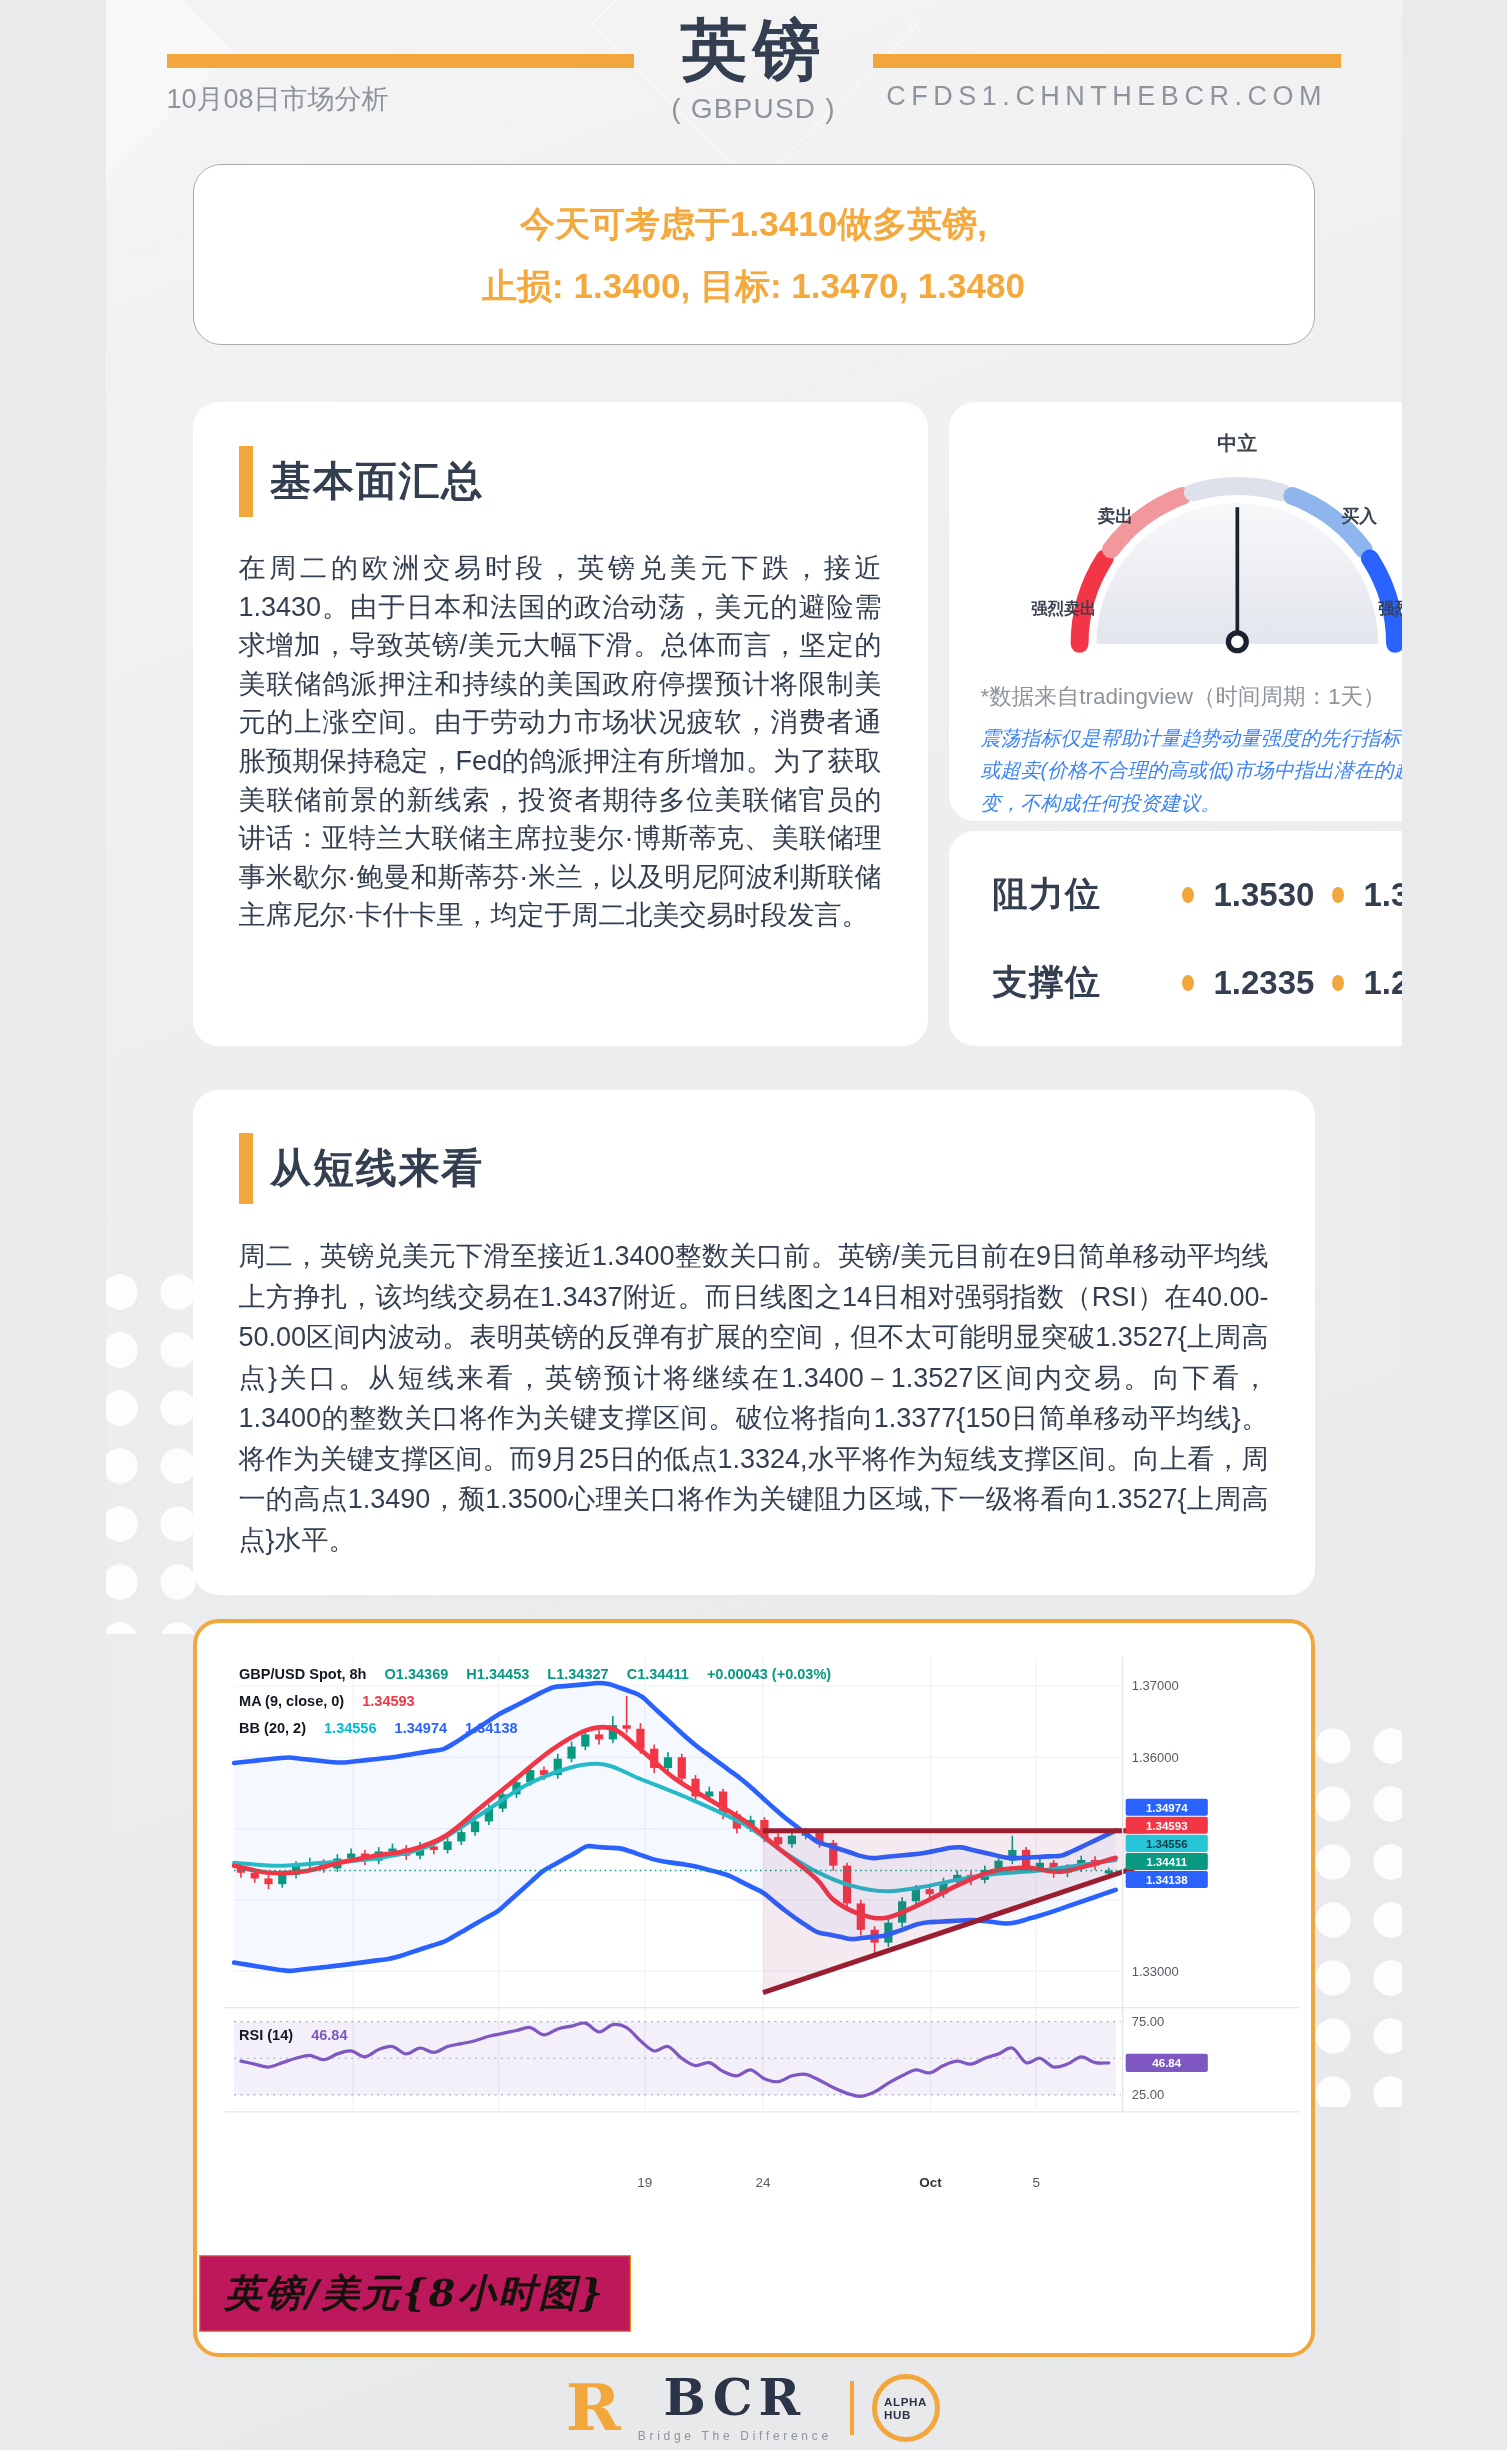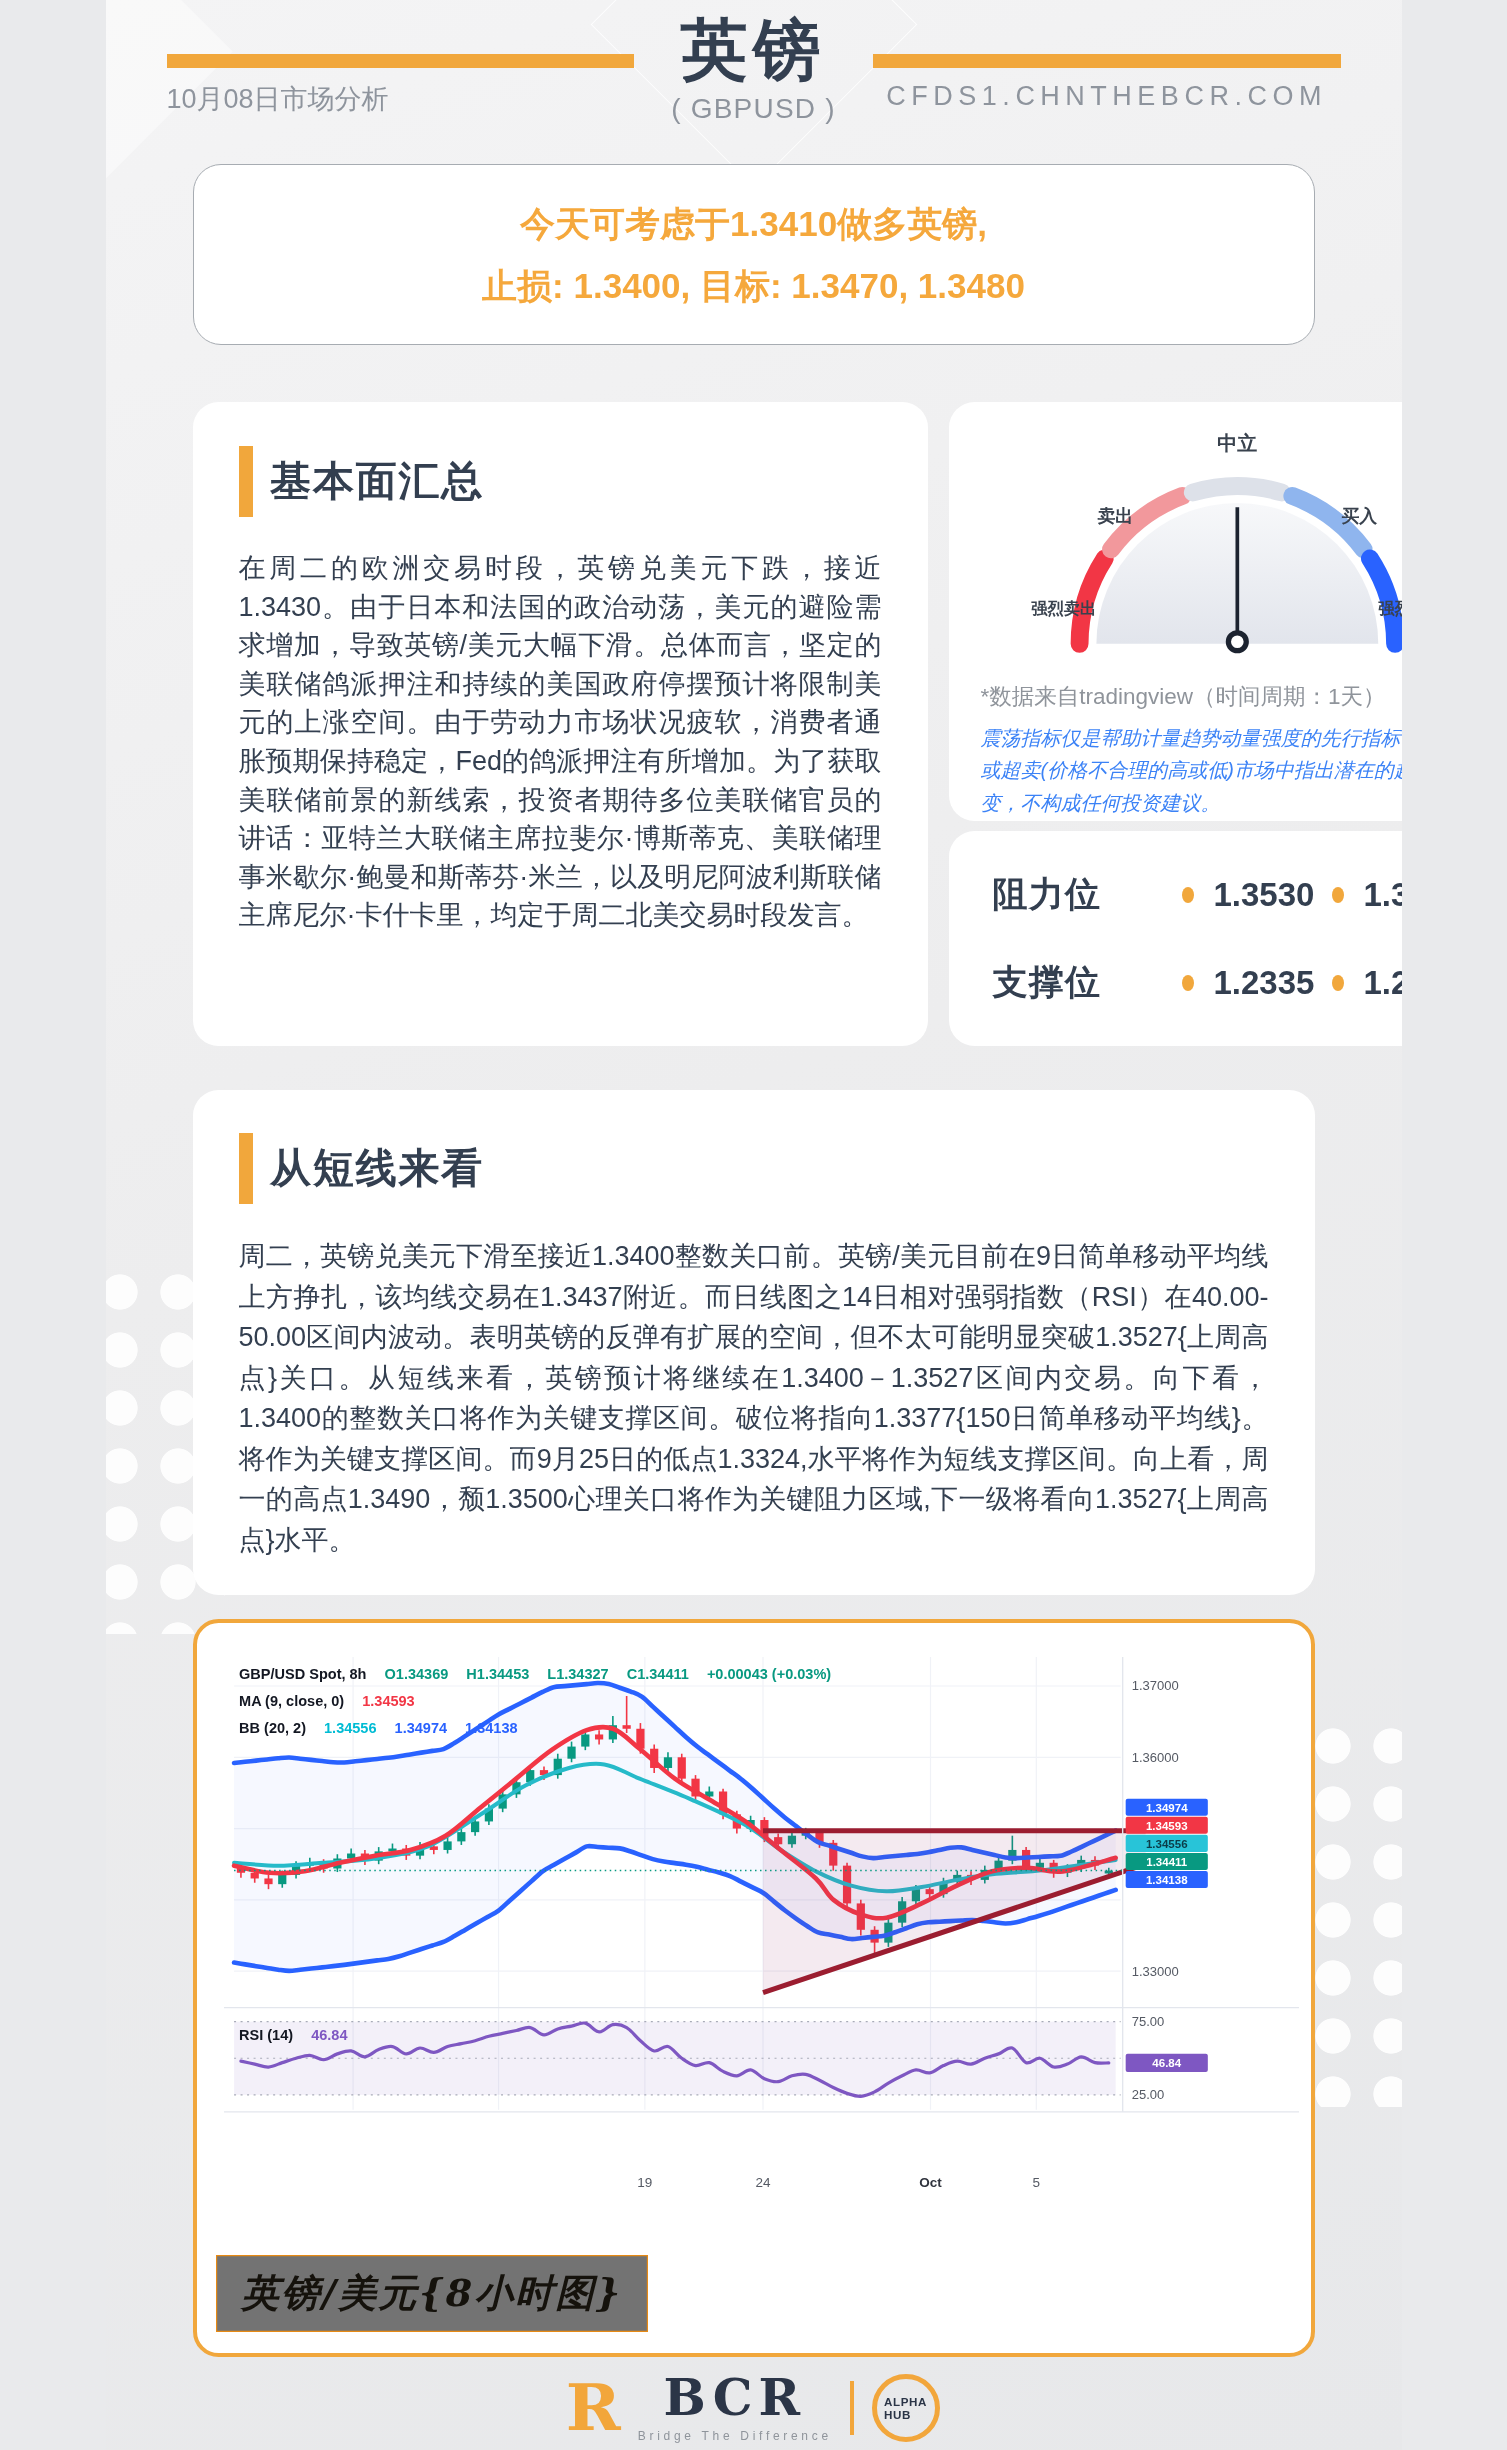--- a/index.html
+++ b/index.html
@@ -54,21 +54,21 @@
   .levels-card { height:215px; padding:40px 44px; display:flex; flex-direction:column; justify-content:space-between; }
   .lvl-row { display:grid; grid-template-columns:189px 1fr 1fr; align-items:center; }
   .lvl-label { font-size:35px; font-weight:700; color:#333f50; letter-spacing:1.2px; }
   .lvl-val { display:flex; align-items:center; gap:20px; justify-content:flex-start; }
   .dot { width:12px; height:16px; border-radius:50%; background:#f1a73c; flex:0 0 auto; }
   .lvl-num { font-size:33px; font-weight:600; color:#333f50; }
   
   .chart-card { position:relative; margin:24px 87px 0; height:738px; background:#fff;
                 border:4.3px solid #f1a73c; border-radius:25.6px; padding:16px 12px 4.9px; }
   .chart-card svg { width:100%; display:block; }
-  .chart-tag { position:absolute; left:19px; bottom:21px; background:#737373; color:#15120c;
+  .chart-tag { position:absolute; left:2px; bottom:21px; background:#be185d; color:#15120c;
                font-family:"DejaVu Serif","Liberation Serif",serif; font-style:italic; font-weight:700;
                font-size:38px; padding:13.4px 25.6px; letter-spacing:2.4px; box-shadow:0 0 0 1.2px #e78a15 inset; }
   
   .footer { margin-top:16px; display:flex; align-items:center; justify-content:center; gap:18px; }
   .bcr-mark { font-family:"DejaVu Serif","Liberation Serif",serif; font-weight:700; font-size:63px;
               color:#f2a63b; line-height:.85; transform:scaleX(1.05); }
   .bcr-block { text-align:center; }
   .bcr-name { font-family:"DejaVu Serif","Liberation Serif",serif; font-weight:700; font-size:50px;
               color:#2b3547; letter-spacing:6px; line-height:1; }
   .bcr-tagline { margin-top:6px; font-size:12px; color:#8f949b; letter-spacing:3.7px; }

